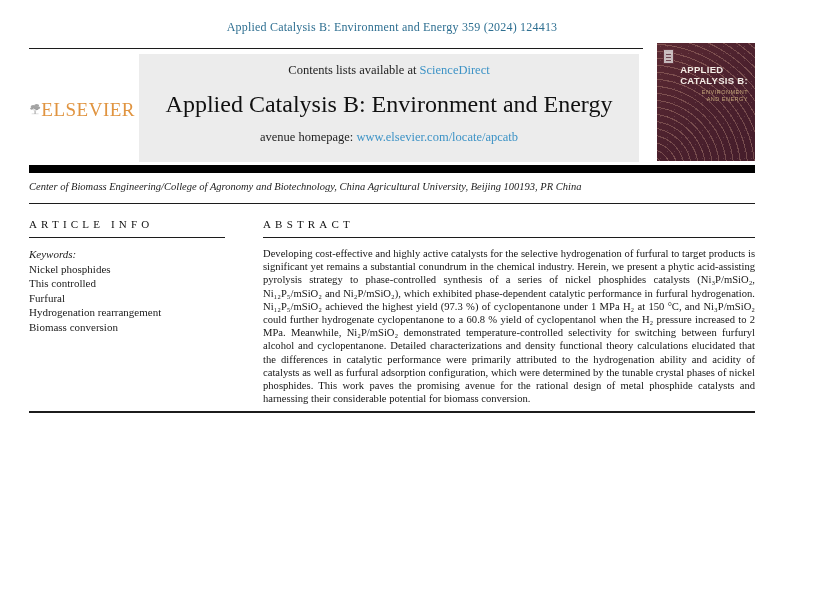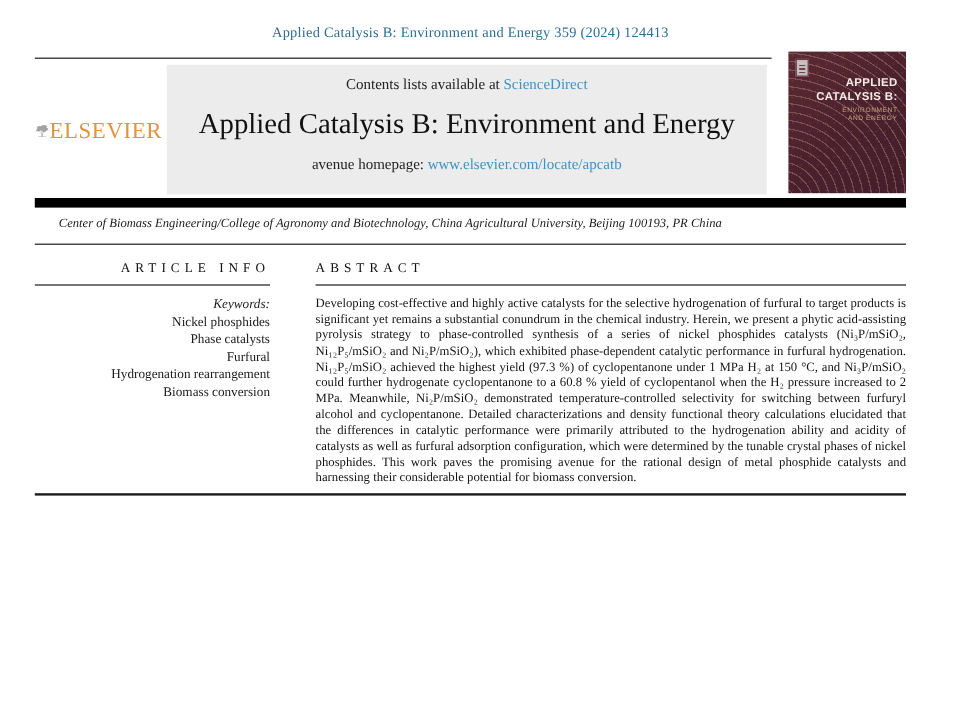--- a/index.html
+++ b/index.html
@@ -58,21 +58,21 @@
   .cover-emblem {
     position: absolute; top: 6px; left: 6px; width: 11px; height: 15px;
     background: rgba(235,235,235,0.75);
     border: 1px solid rgba(90,40,50,0.9);
   }
   .cover-emblem::after {
     content: ""; position: absolute; left: 2px; top: 2px; right: 2px; bottom: 2px;
     background: repeating-linear-gradient(0deg, #6e4650 0 1px, rgba(0,0,0,0) 1px 3px);
   }
   .cover-title {
-    position: absolute; top: 22px; right: 7px; text-align: right;
+    position: absolute; top: 22px; right: 7px; text-align: left;
     font-family: "Liberation Sans", sans-serif; font-weight: bold;
     font-size: 9.5px; line-height: 1.12; color: #f3ece6; letter-spacing: 0.3px;
   }
   .cover-subtitle {
     position: absolute; top: 46px; right: 7px; text-align: right;
     font-family: "Liberation Sans", sans-serif;
     font-size: 5.5px; line-height: 1.3; color: #c6a87c; letter-spacing: 0.5px;
   }
   .header-bar { height: 8px; background: #000; margin-top: 3px; }
 
@@ -81,26 +81,26 @@
     margin-top: 28px;
     font-size: 22px; font-weight: 400; color: #141414;
     line-height: 1.32; max-width: 740px;
   }
   .authors { margin-top: 15px; font-size: 15px; line-height: 1.5; color: #141414; max-width: 750px; }
   .author:not(.no-comma)::after { content: " ,"; }
   .corr-marker {
     color: #3d93c6; font-size: 10px; vertical-align: super; margin-left: 2px;
     text-decoration: none;
   }
-  .affiliation { margin-top: 8px; font-style: italic; font-size: 10.5px; color: #1a1a1a; margin-left: 20px; }
+  .affiliation { margin-top: 8px; font-style: italic; font-size: 10.5px; color: #1a1a1a; }
   .full-rule { height: 1px; background: #1c1c1c; margin-top: 11px; }
 
   
   .columns { display: flex; padding-top: 14px; }
-  .col-left { width: 196px; min-width: 196px; text-align: right; }
+  .col-left { width: 196px; min-width: 196px; }
   .col-right { flex: 1; margin-left: 38px; }
   .section-heading { font-size: 11px; letter-spacing: 0.38em; color: #111; }
   .head-rule { height: 1px; background: #1c1c1c; margin-top: 7px; }
   .keywords { margin-top: 9px; font-size: 11px; line-height: 1.32; }
   .keywords-label { font-style: italic; font-family: Liberation Serif, serif; }
   .keyword { display: block; }
   .abstract-text {
     margin-top: 9px; font-size: 10.6px; line-height: 13.2px;
     text-align: justify; color: #141414;
   }
@@ -168,21 +168,21 @@
   <div class="full-rule"></div>
 
   <div class="columns">
 
     <div class="col-left">
       <div class="section-heading">ARTICLE INFO</div>
       <div class="head-rule"></div>
       <div class="keywords">
         <span class="keywords-label">Keywords:</span>
         <span class="keyword">Nickel phosphides</span>
-        <span class="keyword">Phase catalysts</span>
+        <span class="keyword">This controlled</span>
         <span class="keyword">Furfural</span>
         <span class="keyword">Hydrogenation rearrangement</span>
         <span class="keyword">Biomass conversion</span>
       </div>
     </div>
 
     <div class="col-right">
       <div class="section-heading">ABSTRACT</div>
       <div class="head-rule"></div>
       <p class="abstract-text">Developing cost-effective and highly active catalysts for the selective hydrogenation of furfural to target products is significant yet remains a substantial conundrum in the chemical industry. Herein, we present a phytic acid-assisting pyrolysis strategy to phase-controlled synthesis of a series of nickel phosphides catalysts (Ni₃P/mSiO₂, Ni₁₂P₅/mSiO₂ and Ni₂P/mSiO₂), which exhibited phase-dependent catalytic performance in furfural hydrogenation. Ni₁₂P₅/mSiO₂ achieved the highest yield (97.3 %) of cyclopentanone under 1 MPa H₂ at 150 °C, and Ni₃P/mSiO₂ could further hydrogenate cyclopentanone to a 60.8 % yield of cyclopentanol when the H₂ pressure increased to 2 MPa. Meanwhile, Ni₂P/mSiO₂ demonstrated temperature-controlled selectivity for switching between furfuryl alcohol and cyclopentanone. Detailed characterizations and density functional theory calculations elucidated that the differences in catalytic performance were primarily attributed to the hydrogenation ability and acidity of catalysts as well as furfural adsorption configuration, which were determined by the tunable crystal phases of nickel phosphides. This work paves the promising avenue for the rational design of metal phosphide catalysts and harnessing their considerable potential for biomass conversion.</p>

